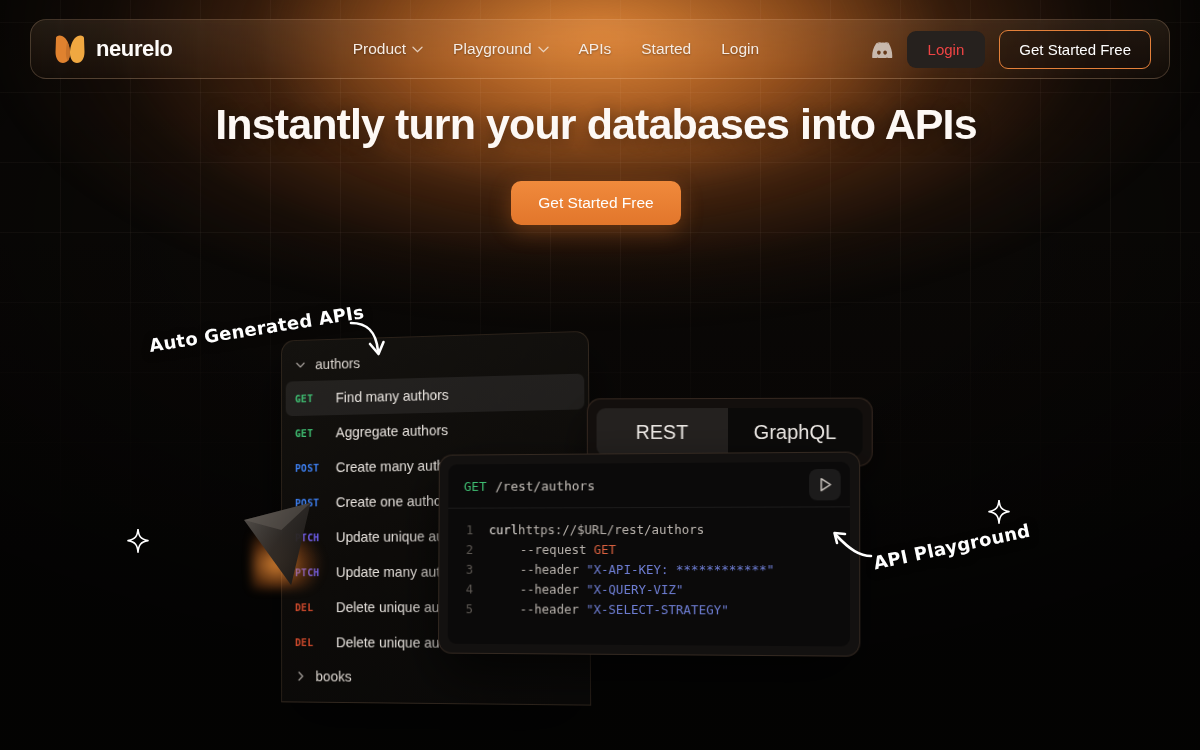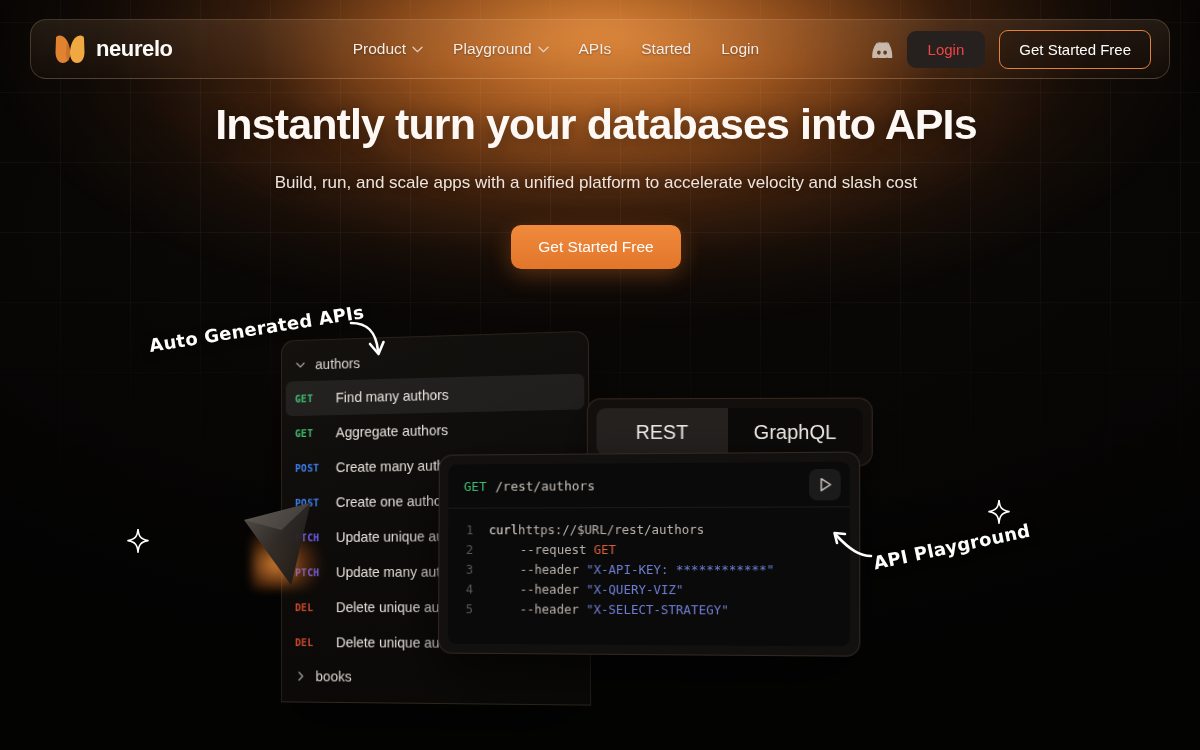--- a/index.html
+++ b/index.html
@@ -262,21 +262,20 @@
     <svg class="discord-icon" viewBox="0 0 24 18">
       <path fill="#d9cfc7" d="M20.3 2.1A18 18 0 0 0 15.9.8l-.3.5a16 16 0 0 1 3.9 1.6 14.6 14.6 0 0 0-12.9 0A16 16 0 0 1 10.5 1.3L10.2.8A18 18 0 0 0 5.8 2.1C1.9 7.8 1 13.3 1.4 18.1a18.4 18.4 0 0 0 5.5 2.6l1.2-1.9a11.6 11.6 0 0 1-1.8-.9l.4-.3a12.9 12.9 0 0 0 11.1 0l.4.3a11.4 11.4 0 0 1-1.8.9l1.2 1.9a18.3 18.3 0 0 0 5.5-2.6c.5-5.6-.9-11.1-3.8-16zM8.6 14.6c-1.1 0-2-1-2-2.3s.9-2.3 2-2.3 2 1 2 2.3-.9 2.3-2 2.3zm6.8 0c-1.1 0-2-1-2-2.3s.9-2.3 2-2.3 2 1 2 2.3-.9 2.3-2 2.3z"></path>
     </svg>
     <button id="login-button">Login</button>
     <button id="get-started-nav">Get Started Free</button>
   </div>
 </div>
 
 <div id="hero">
   <h1 id="hero-title">Instantly turn your databases into APIs</h1>
-  <p id="hero-subtitle">Build, run, and scale apps with a unified platform to accelerate velocity and slash cost</p>
   <button id="hero-cta">Get Started Free</button>
 </div>
 
 <div id="product-visual">
 
   <div id="endpoints-card">
     <div class="group-row">
       <svg class="group-caret" viewBox="0 0 12 12">
           <path d="M2 4.2 L6 8.2 L10 4.2" stroke="#cfc8c2" stroke-width="1.3" fill="none" stroke-linecap="round"></path>
         </svg>

